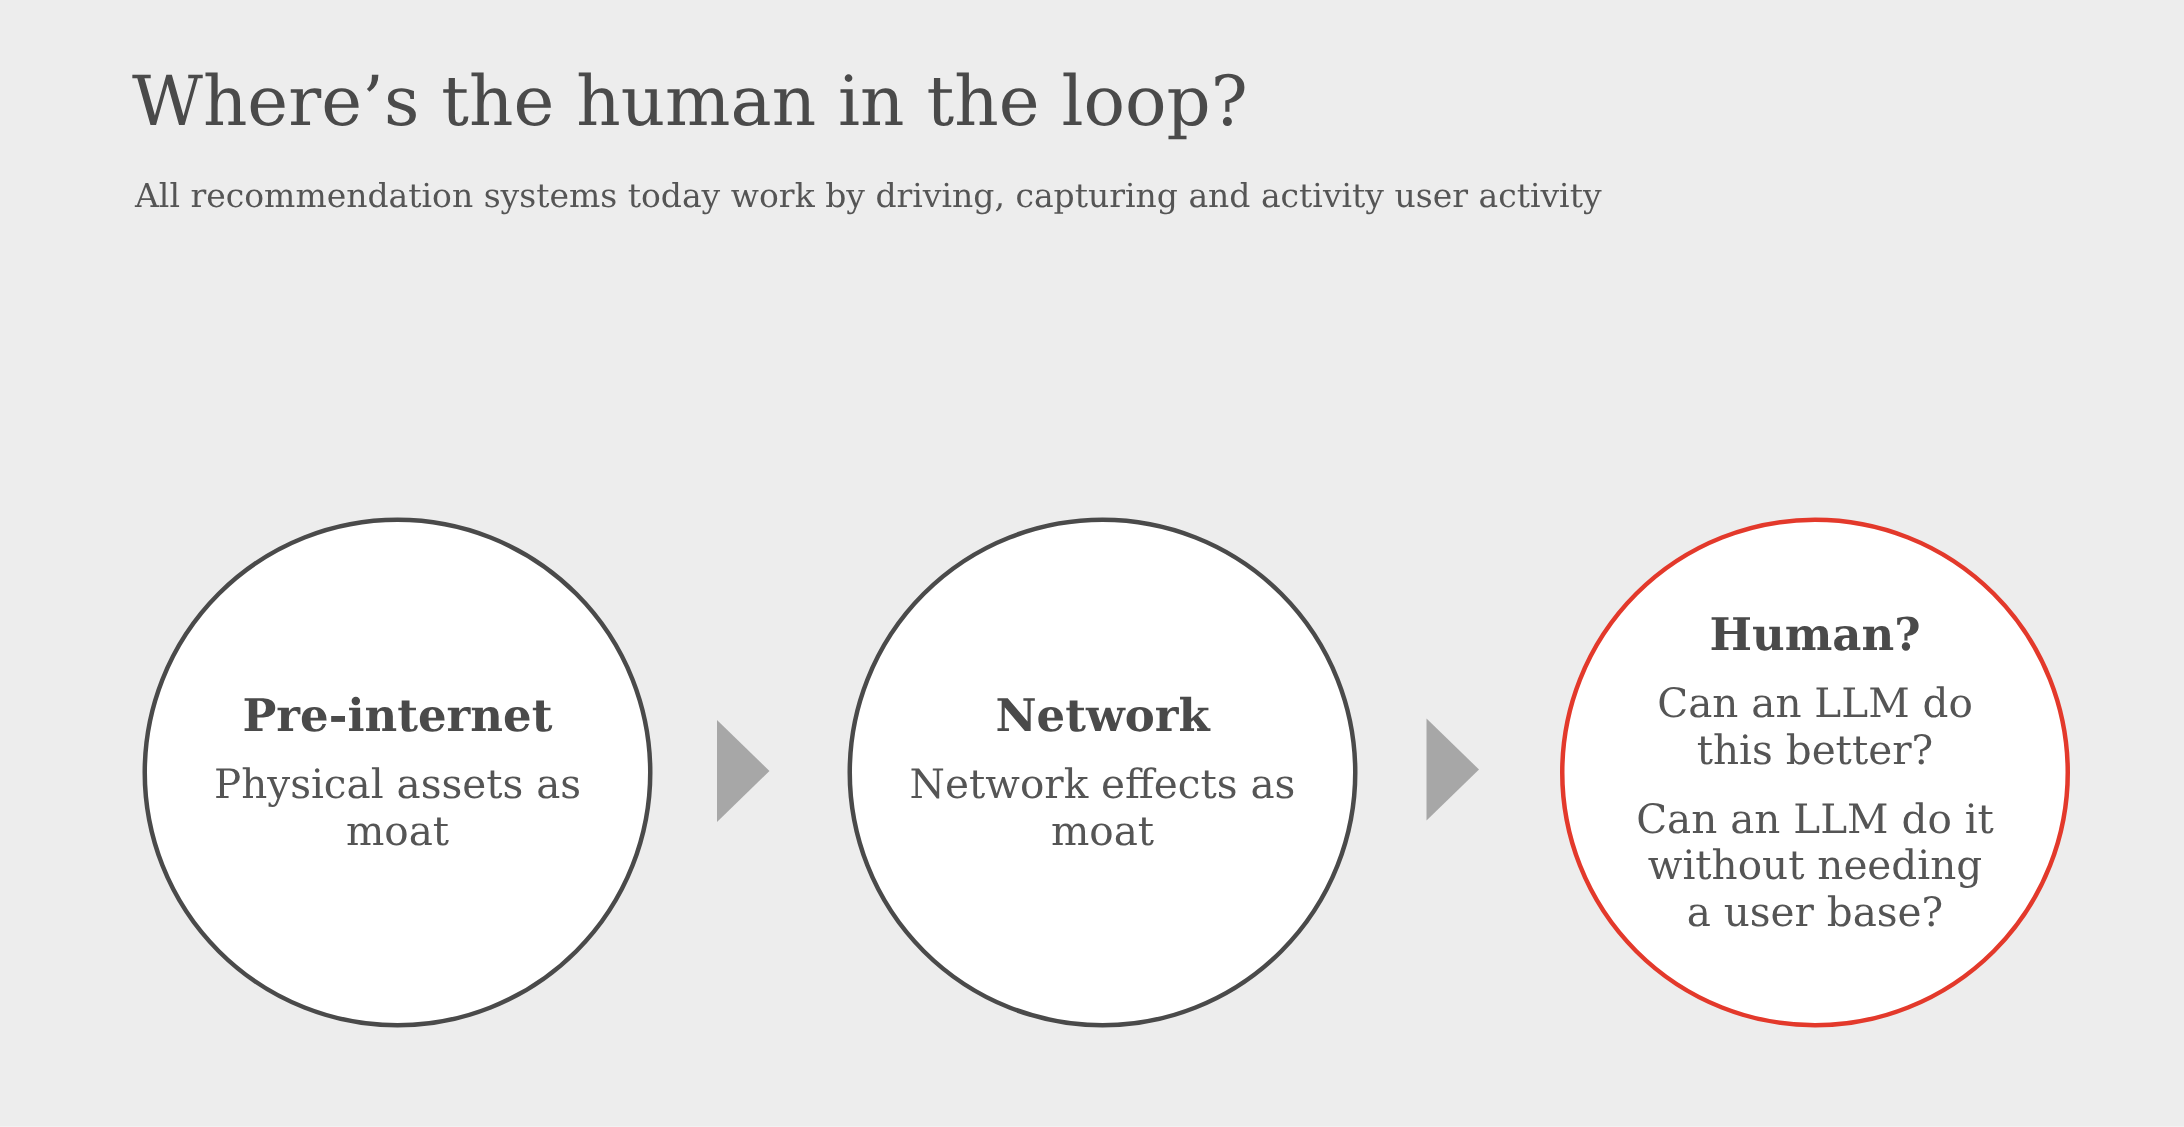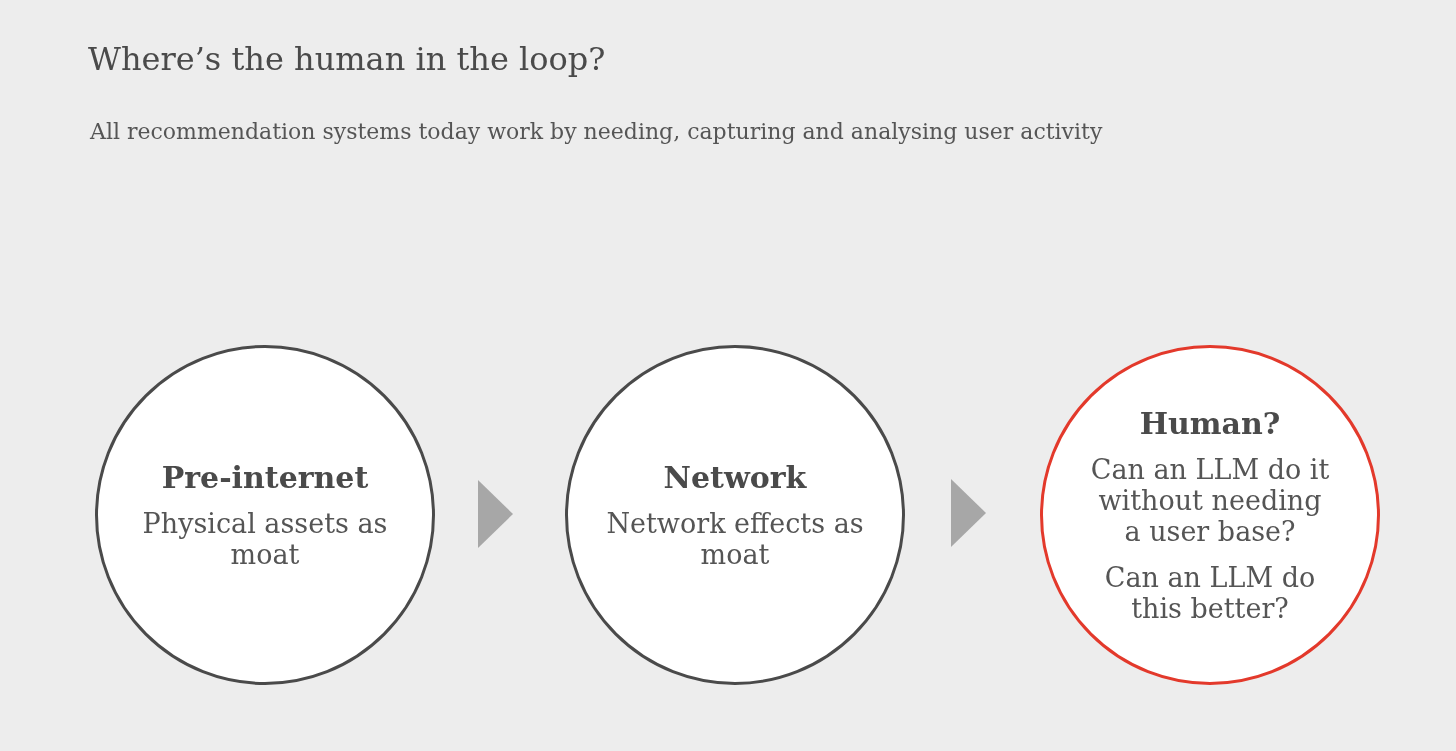--- a/index.html
+++ b/index.html
@@ -12,21 +12,21 @@
     height: 751px;
     background: var(--background, #ededed);
     font-family: "DejaVu Serif", "Liberation Serif", serif;
     overflow: hidden;
   }
   .page-title {
     position: absolute;
     left: 88px;
     top: 42px;
     margin: 0;
-    font-size: 32px;
+    font-size: 46px;
     font-weight: normal;
     line-height: 1.1;
     color: var(--heading-text, #4a4a4a);
   }
   .page-subtitle {
     position: absolute;
     left: 90px;
     top: 119px;
     margin: 0;
     font-size: 22px;
@@ -80,40 +80,40 @@
   .arrow-1 { left: 478px; top: 480px; }
   .arrow-2 { left: 951px; top: 479px; }
 </style>
 </head>
 <body>
 
 <div class="slide">
 
   <h1 class="page-title">Where’s the human in the loop?</h1>
 
-  <p class="page-subtitle">All recommendation systems today work by needing, capturing and analysing user activity</p>
+  <p class="page-subtitle">All recommendation systems today work by driving, capturing and activity user activity</p>
 
   <div class="stage stage-1">
     <div class="stage-title">Pre-internet</div>
     <p class="stage-point">Physical assets as
 moat</p>
   </div>
 
   <div class="arrow arrow-1"></div>
 
   <div class="stage stage-2">
     <div class="stage-title">Network</div>
     <p class="stage-point">Network effects as
 moat</p>
   </div>
 
   <div class="arrow arrow-2"></div>
 
   <div class="stage stage-3 highlighted">
     <div class="stage-title">Human?</div>
+    <p class="stage-point">Can an LLM do
+this better?</p>
     <p class="stage-point">Can an LLM do it
 without needing
 a user base?</p>
-    <p class="stage-point">Can an LLM do
-this better?</p>
   </div>
 
 </div>
 
 </body></html>

